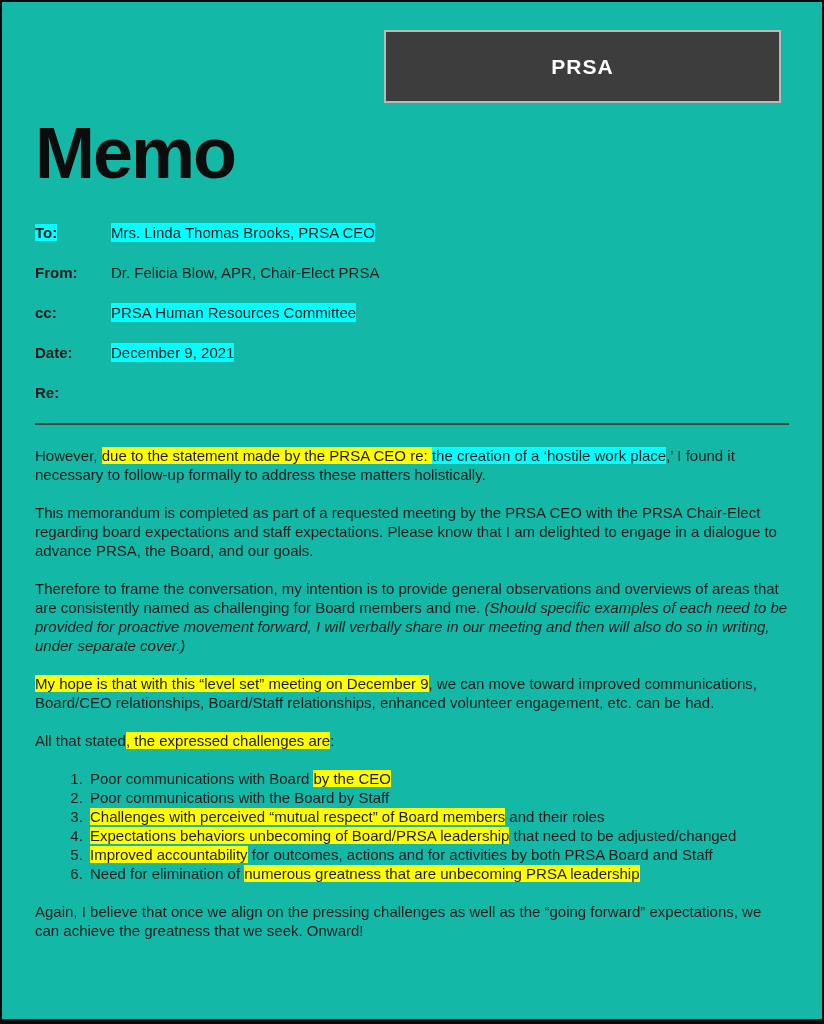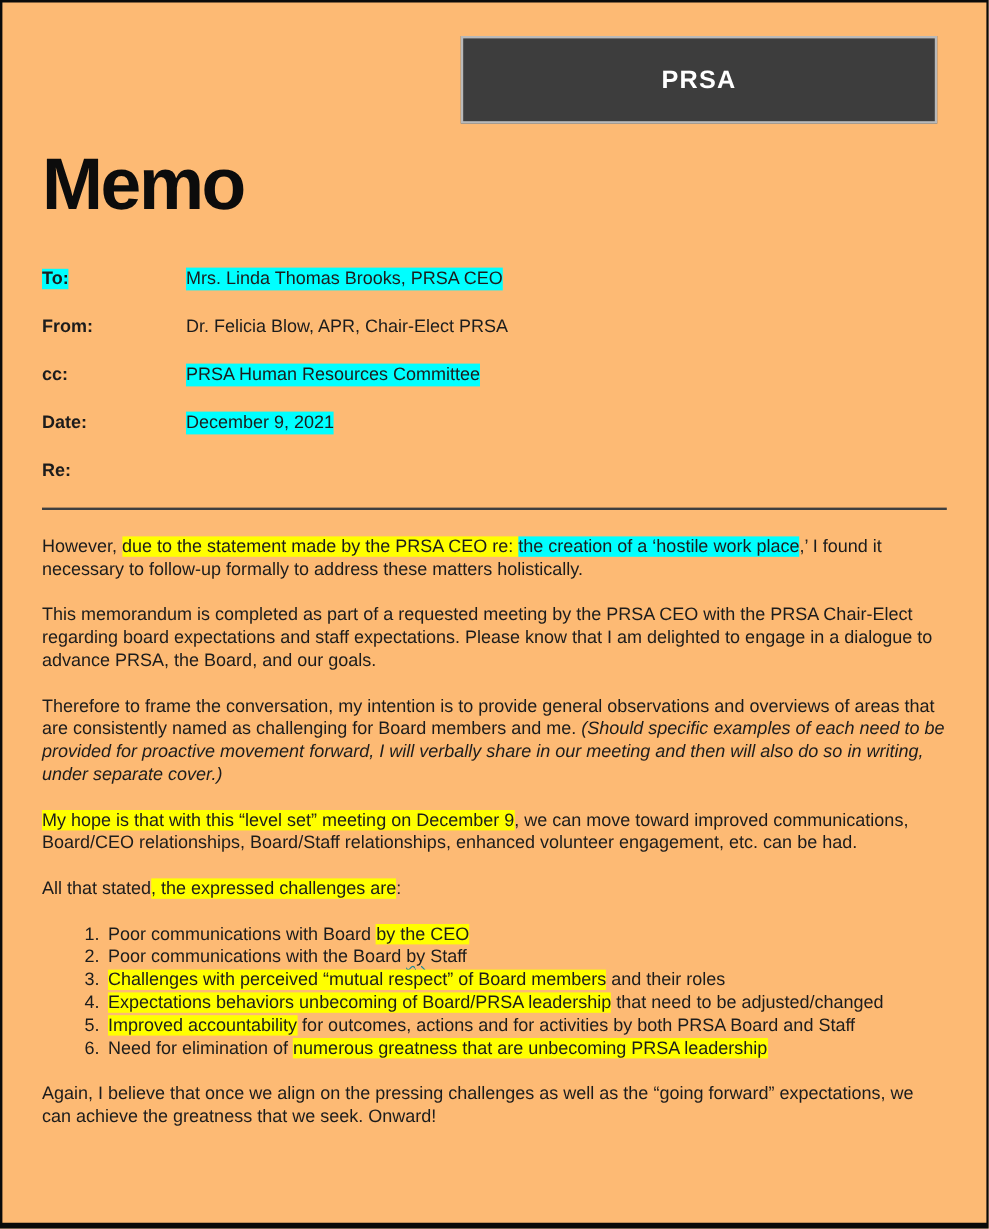--- a/index.html
+++ b/index.html
@@ -5,21 +5,21 @@
   html, body {
     margin: 0;
     padding: 0;
     background: #ffffff;
   }
   .page {
     position: relative;
     width: 824px;
     height: 1024px;
     box-sizing: border-box;
-    background: #fdba74;
+    background: #14b8a6;
     border: 2px solid #0a0a0a;
     border-bottom-width: 5px;
     font-family: "Liberation Sans", sans-serif;
     color: #1c1c1c;
     overflow: hidden;
   }
   .content {
     padding: 0 33px;
   }
   .prsa-box {
@@ -34,37 +34,37 @@
     justify-content: center;
   }
   .prsa-logo {
     color: #ffffff;
     font-weight: bold;
     font-size: 21px;
     letter-spacing: 1px;
   }
   .memo-title {
     margin: 6px 0 0 0;
-    font-size: 61px;
+    font-size: 72px;
     line-height: 88px;
     font-weight: bold;
     letter-spacing: -2px;
     color: #0c0c0c;
   }
   .fields {
     margin-top: 26px;
   }
   .field-row {
     display: flex;
     font-size: 15px;
     line-height: 19px;
     margin-bottom: 21px;
   }
   .field-label-cell {
-    width: 120px;
+    width: 76px;
     flex-shrink: 0;
   }
   .field-label-text {
     font-weight: bold;
   }
   .divider {
     border: none;
     border-top: 2px solid #3f3f3f;
     margin: 10px 0 0 0;
   }

